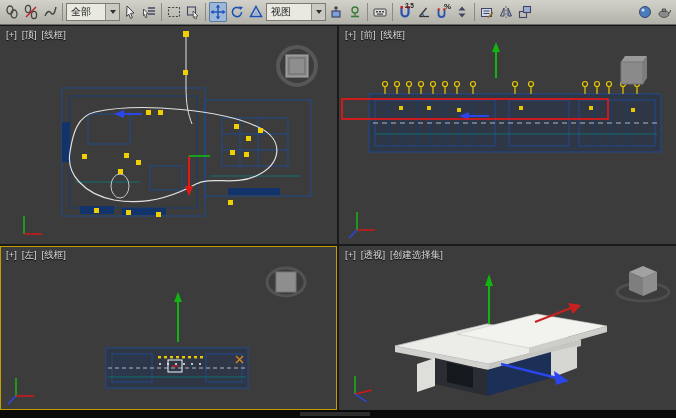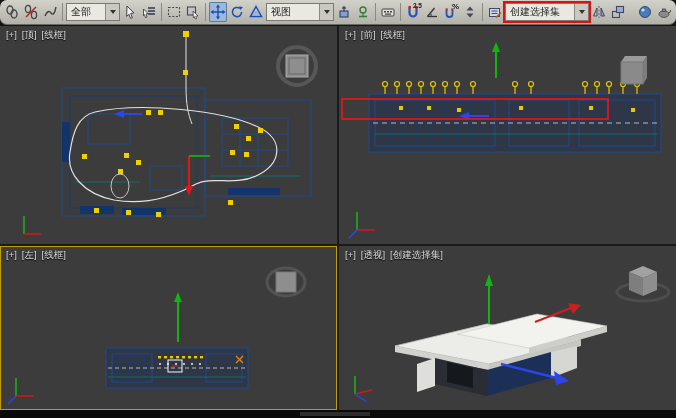--- a/index.html
+++ b/index.html
@@ -1,19 +1,19 @@
 <!DOCTYPE html>
 <html><head>
 <meta charset="utf-8">
 <style>
   html,body{margin:0;padding:0;width:676px;height:418px;overflow:hidden;background:#151515;
     font-family:"Liberation Sans","DejaVu Sans",sans-serif;}
   
   .toolbar{height:25px;border-bottom:1px solid #6a6a64;background:linear-gradient(#d2d2cb,#b2b2aa);
-    display:flex;align-items:center;gap:1px;padding:0 3px;box-sizing:border-box;overflow:hidden;border-radius:7px;}
+    display:flex;align-items:center;gap:1px;padding:0 3px;box-sizing:border-box;overflow:hidden;}
   .tbi{width:18px;height:20px;display:flex;align-items:center;justify-content:center;border-radius:2px;
     position:relative;flex:0 0 auto;}
   .tbi.active{background:#9db8d8;box-shadow:inset 0 0 0 1px #5a7aa0;}
   .tbi svg{display:block;}
   .tb-sep{width:1px;height:18px;background:#8a8a82;margin:0 2px;flex:0 0 auto;}
   .dd{height:18px;background:#e9e9e2;border:1px solid #7a7a72;display:flex;align-items:center;
     font-size:10px;color:#222;padding-left:4px;box-sizing:border-box;flex:0 0 auto;}
   .dd .dd-label{flex:1;white-space:nowrap;overflow:hidden;}
   .dd .dd-arrow{width:13px;height:100%;background:#c9c9c1;border-left:1px solid #8a8a82;
     display:flex;align-items:center;justify-content:center;}
@@ -120,21 +120,21 @@
         <polygon points="10,2.2 14,3.2 11.2,6" fill="#1a4fba"></polygon>
       </svg>
   </span>
   <span class="tbi">
     <svg width="16" height="16">
         <polygon points="8,2.5 13.5,12.5 2.5,12.5" fill="none" stroke="#1a4fba" stroke-width="1.5"></polygon>
         <polygon points="8,6 11,11.5 5,11.5" fill="#9ab4dd"></polygon>
       </svg>
   </span>
 
-  <div class="dd" style="width:68px">
+  <div class="dd" style="width:60px">
     <span class="dd-label">视图</span>
     <span class="dd-arrow">
         <i></i>
       </span>
   </div>
 
   <span class="tbi">
     <svg width="16" height="16">
         <rect x="4" y="7" width="8" height="6" fill="#7aa2d8" stroke="#335" stroke-width="1"></rect>
         <line x1="8" y1="2" x2="8" y2="7" stroke="#335" stroke-width="1.2"></line>
@@ -199,26 +199,20 @@
 
   <span class="tbi">
     <svg width="16" height="16">
         <rect x="2.5" y="4.5" width="10" height="8" fill="#cfd8e8" stroke="#446" stroke-width="1"></rect>
         <line x1="4.5" y1="7" x2="10.5" y2="7" stroke="#446" stroke-width="1"></line>
         <line x1="4.5" y1="9.5" x2="10.5" y2="9.5" stroke="#446" stroke-width="1"></line>
         <line x1="9" y1="13.5" x2="14" y2="8.5" stroke="#9a6a1a" stroke-width="1.6"></line>
       </svg>
   </span>
 
-  <div class="dd red" style="width:84px">
-    <span class="dd-label">创建选择集</span>
-    <span class="dd-arrow">
-        <i></i>
-      </span>
-  </div>
 
   <span class="tbi">
     <svg width="16" height="16">
         <line x1="8" y1="2" x2="8" y2="14" stroke="#666" stroke-width="1" stroke-dasharray="2 1.5"></line>
         <polygon points="6,12 6,4 2.5,12" fill="none" stroke="#446" stroke-width="1"></polygon>
         <polygon points="10,12 10,4 13.5,12" fill="#8ba0c6" stroke="#446" stroke-width="1"></polygon>
       </svg>
   </span>
   <span class="tbi">
     <svg width="16" height="16">

